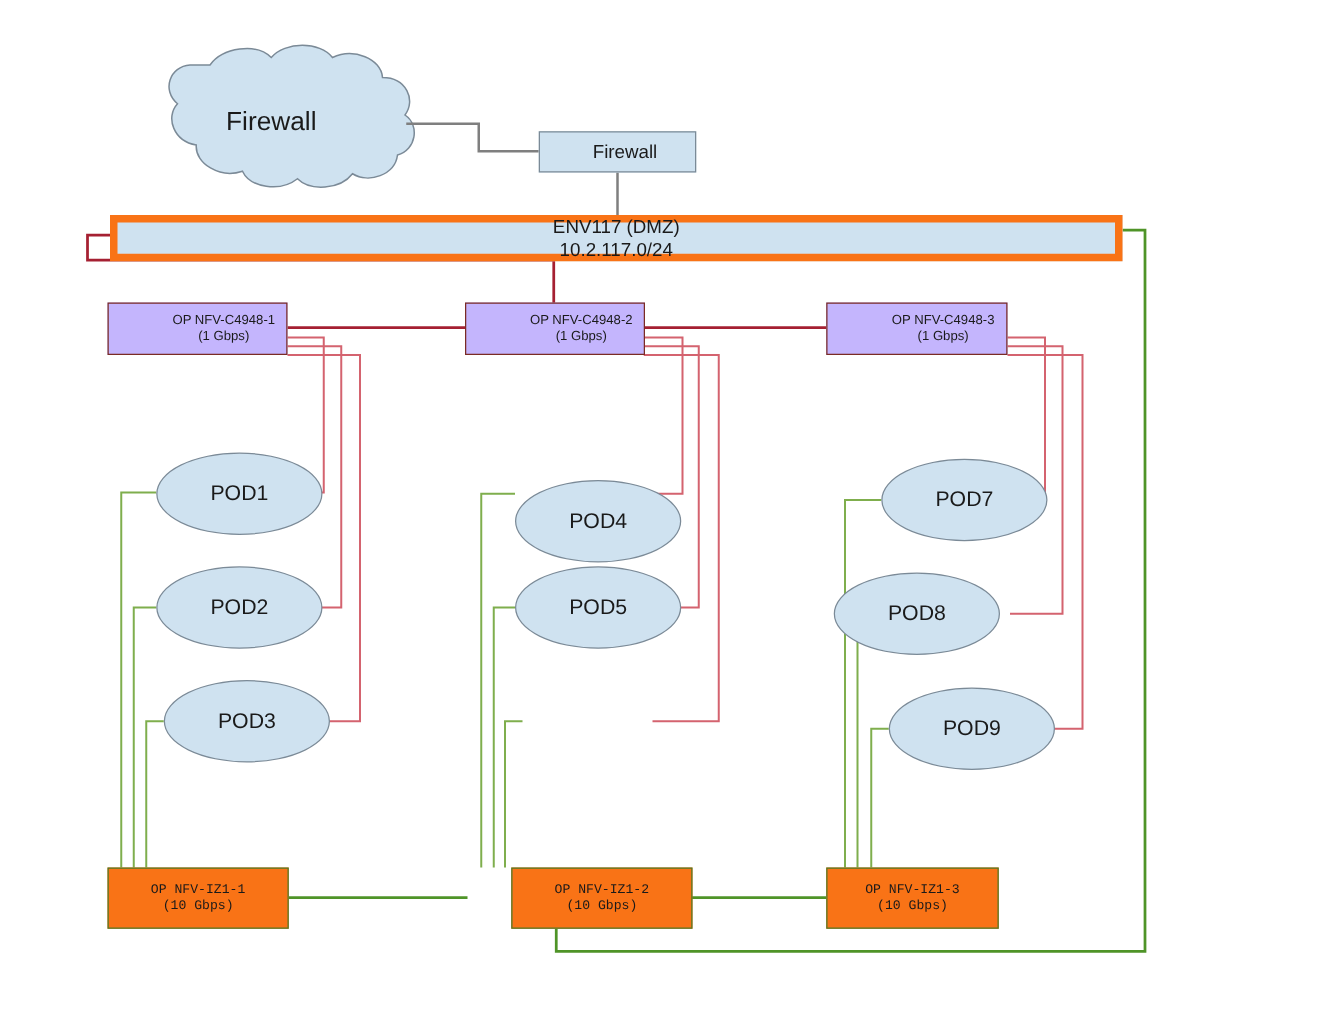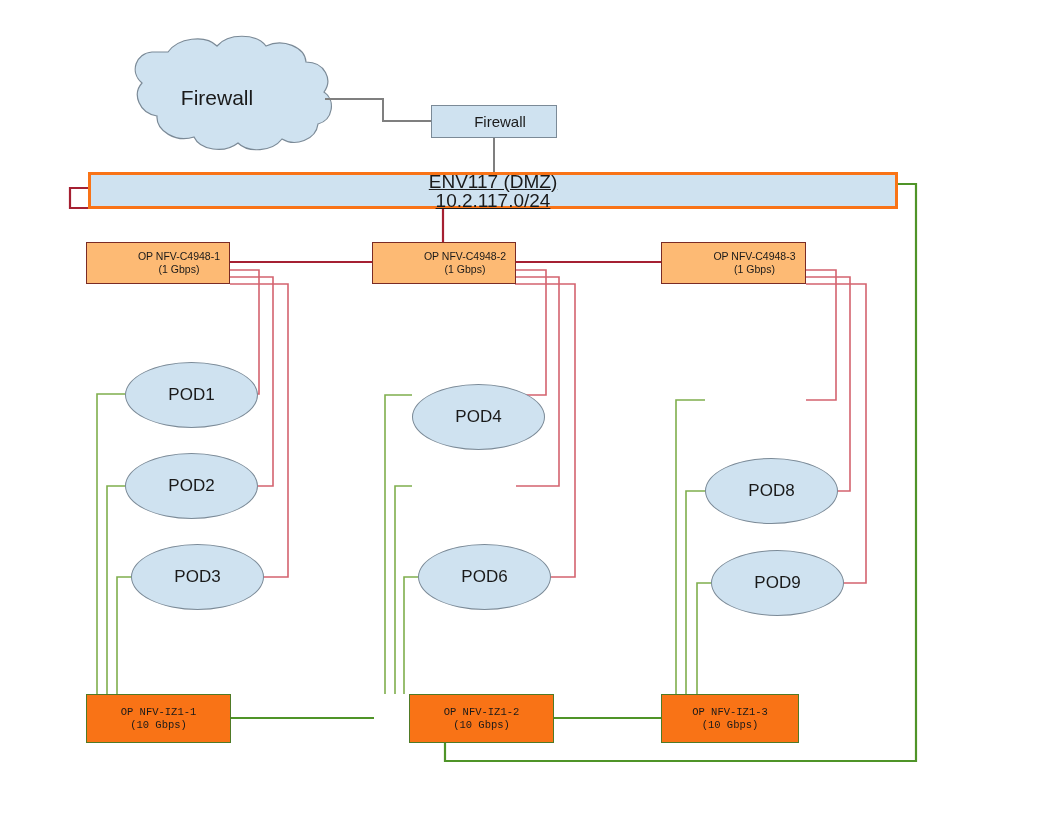--- a/index.html
+++ b/index.html
@@ -2,23 +2,23 @@
 <html><head>
 <meta charset="utf-8">
 <style>
   html,body{margin:0;padding:0;background:#ffffff;}
   body{width:1056px;height:816px;overflow:hidden;
        font-family:"Liberation Sans","DejaVu Sans",sans-serif;}
   #stage{position:relative;width:1056px;height:816px;background:#fff;}
   #wires{position:absolute;left:0;top:0;width:1056px;height:816px;}
   .node{position:absolute;box-sizing:border-box;display:flex;
         align-items:center;justify-content:center;text-align:center;}
-  .sw{background:#fdba74;border:1px solid #7a2b25;font-size:10.5px;line-height:13px;color:#1a1a1a;padding-left:42px;}
+  .sw{background:#c4b5fd;border:1px solid #7a2b25;font-size:10.5px;line-height:13px;color:#1a1a1a;padding-left:42px;}
   .iz{background:#f97316;border:1px solid #4f7a26;font-size:10.5px;line-height:13px;color:#1a1a1a;font-family:Liberation Mono, monospace;}
-  .env{background:#cfe2f0;border:3px solid #f97316;font-size:19px;line-height:19px;color:#1a1a1a;text-decoration:underline;}
+  .env{background:#cfe2f0;border:6px solid #f97316;font-size:15px;line-height:19px;color:#1a1a1a;}
   .fw{background:#cfe2f0;border:1px solid #7b8a97;font-size:15px;color:#1a1a1a;}
   .pod{background:#cfe2f0;border:1px solid #7b8a97;border-radius:50%;
        font-size:17px;color:#1a1a1a;}
   .cloudtext{position:absolute;font-size:21px;color:#1a1a1a;
              width:200px;text-align:center;}
   .ttl2{white-space:pre-line;}
 </style>
 </head>
 <body>
 
@@ -111,23 +111,24 @@
   <div class="node sw ttl2" style="left:372px;top:242px;width:144px;height:42px;">OP NFV-C4948-2
 (1 Gbps)</div>
   <div class="node sw ttl2" style="left:661px;top:242px;width:145px;height:42px;">OP NFV-C4948-3
 (1 Gbps)</div>
 
   <div class="node pod" style="left:125px;top:362px;width:133px;height:66px;">POD1</div>
   <div class="node pod" style="left:125px;top:453px;width:133px;height:66px;">POD2</div>
   <div class="node pod" style="left:131px;top:544px;width:133px;height:66px;">POD3</div>
 
   <div class="node pod" style="left:412px;top:384px;width:133px;height:66px;">POD4</div>
-  <div class="node pod" style="left:418px;top:544px;width:133px;height:66px;">POD6</div>
+  <div class="node pod" style="left:412px;top:453px;width:133px;height:66px;">POD5</div>
 
-  <div class="node pod" style="left:705px;top:458px;width:133px;height:66px;">POD8</div>
+  <div class="node pod" style="left:705px;top:367px;width:133px;height:66px;">POD7</div>
+  <div class="node pod" style="left:667px;top:458px;width:133px;height:66px;">POD8</div>
   <div class="node pod" style="left:711px;top:550px;width:133px;height:66px;">POD9</div>
 
   <div class="node iz ttl2" style="left:86px;top:694px;width:145px;height:49px;">OP NFV-IZ1-1
 (10 Gbps)</div>
   <div class="node iz ttl2" style="left:374px;top:694px;width:145px;height:49px;margin-left:35px;">OP NFV-IZ1-2
 (10 Gbps)</div>
   <div class="node iz ttl2" style="left:661px;top:694px;width:138px;height:49px;text-align:center;">OP NFV-IZ1-3
 (10 Gbps)</div>
 
 </div>

